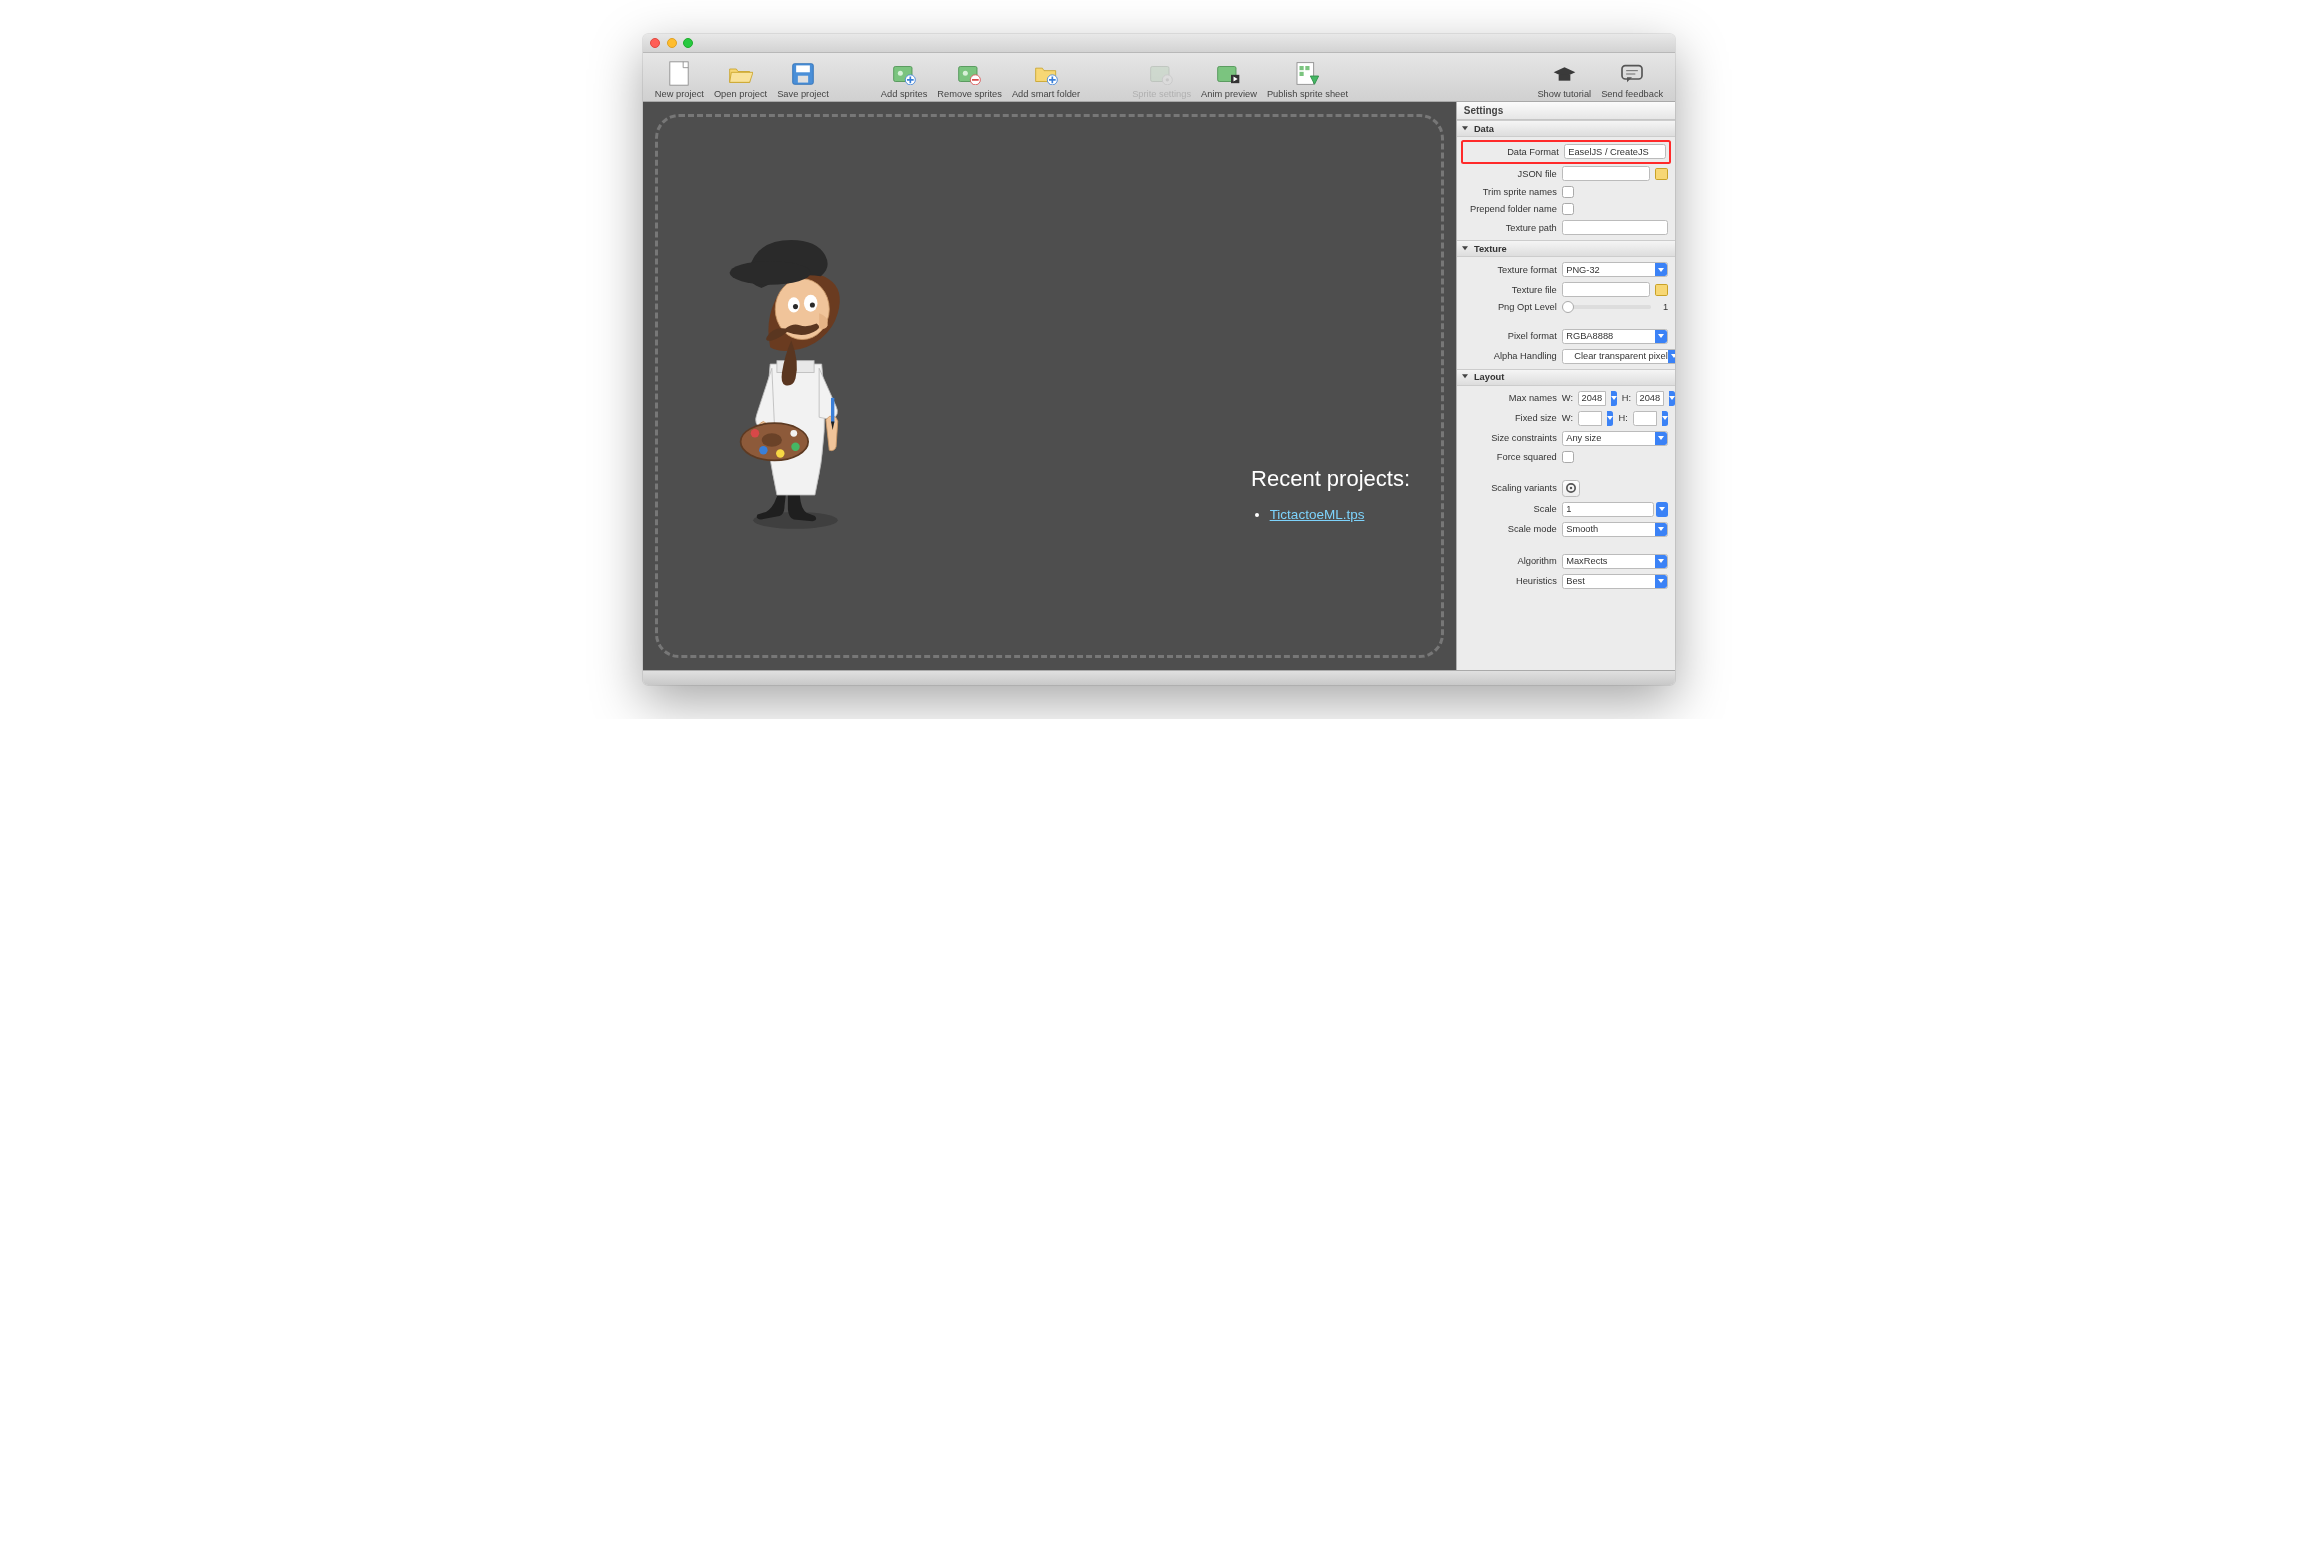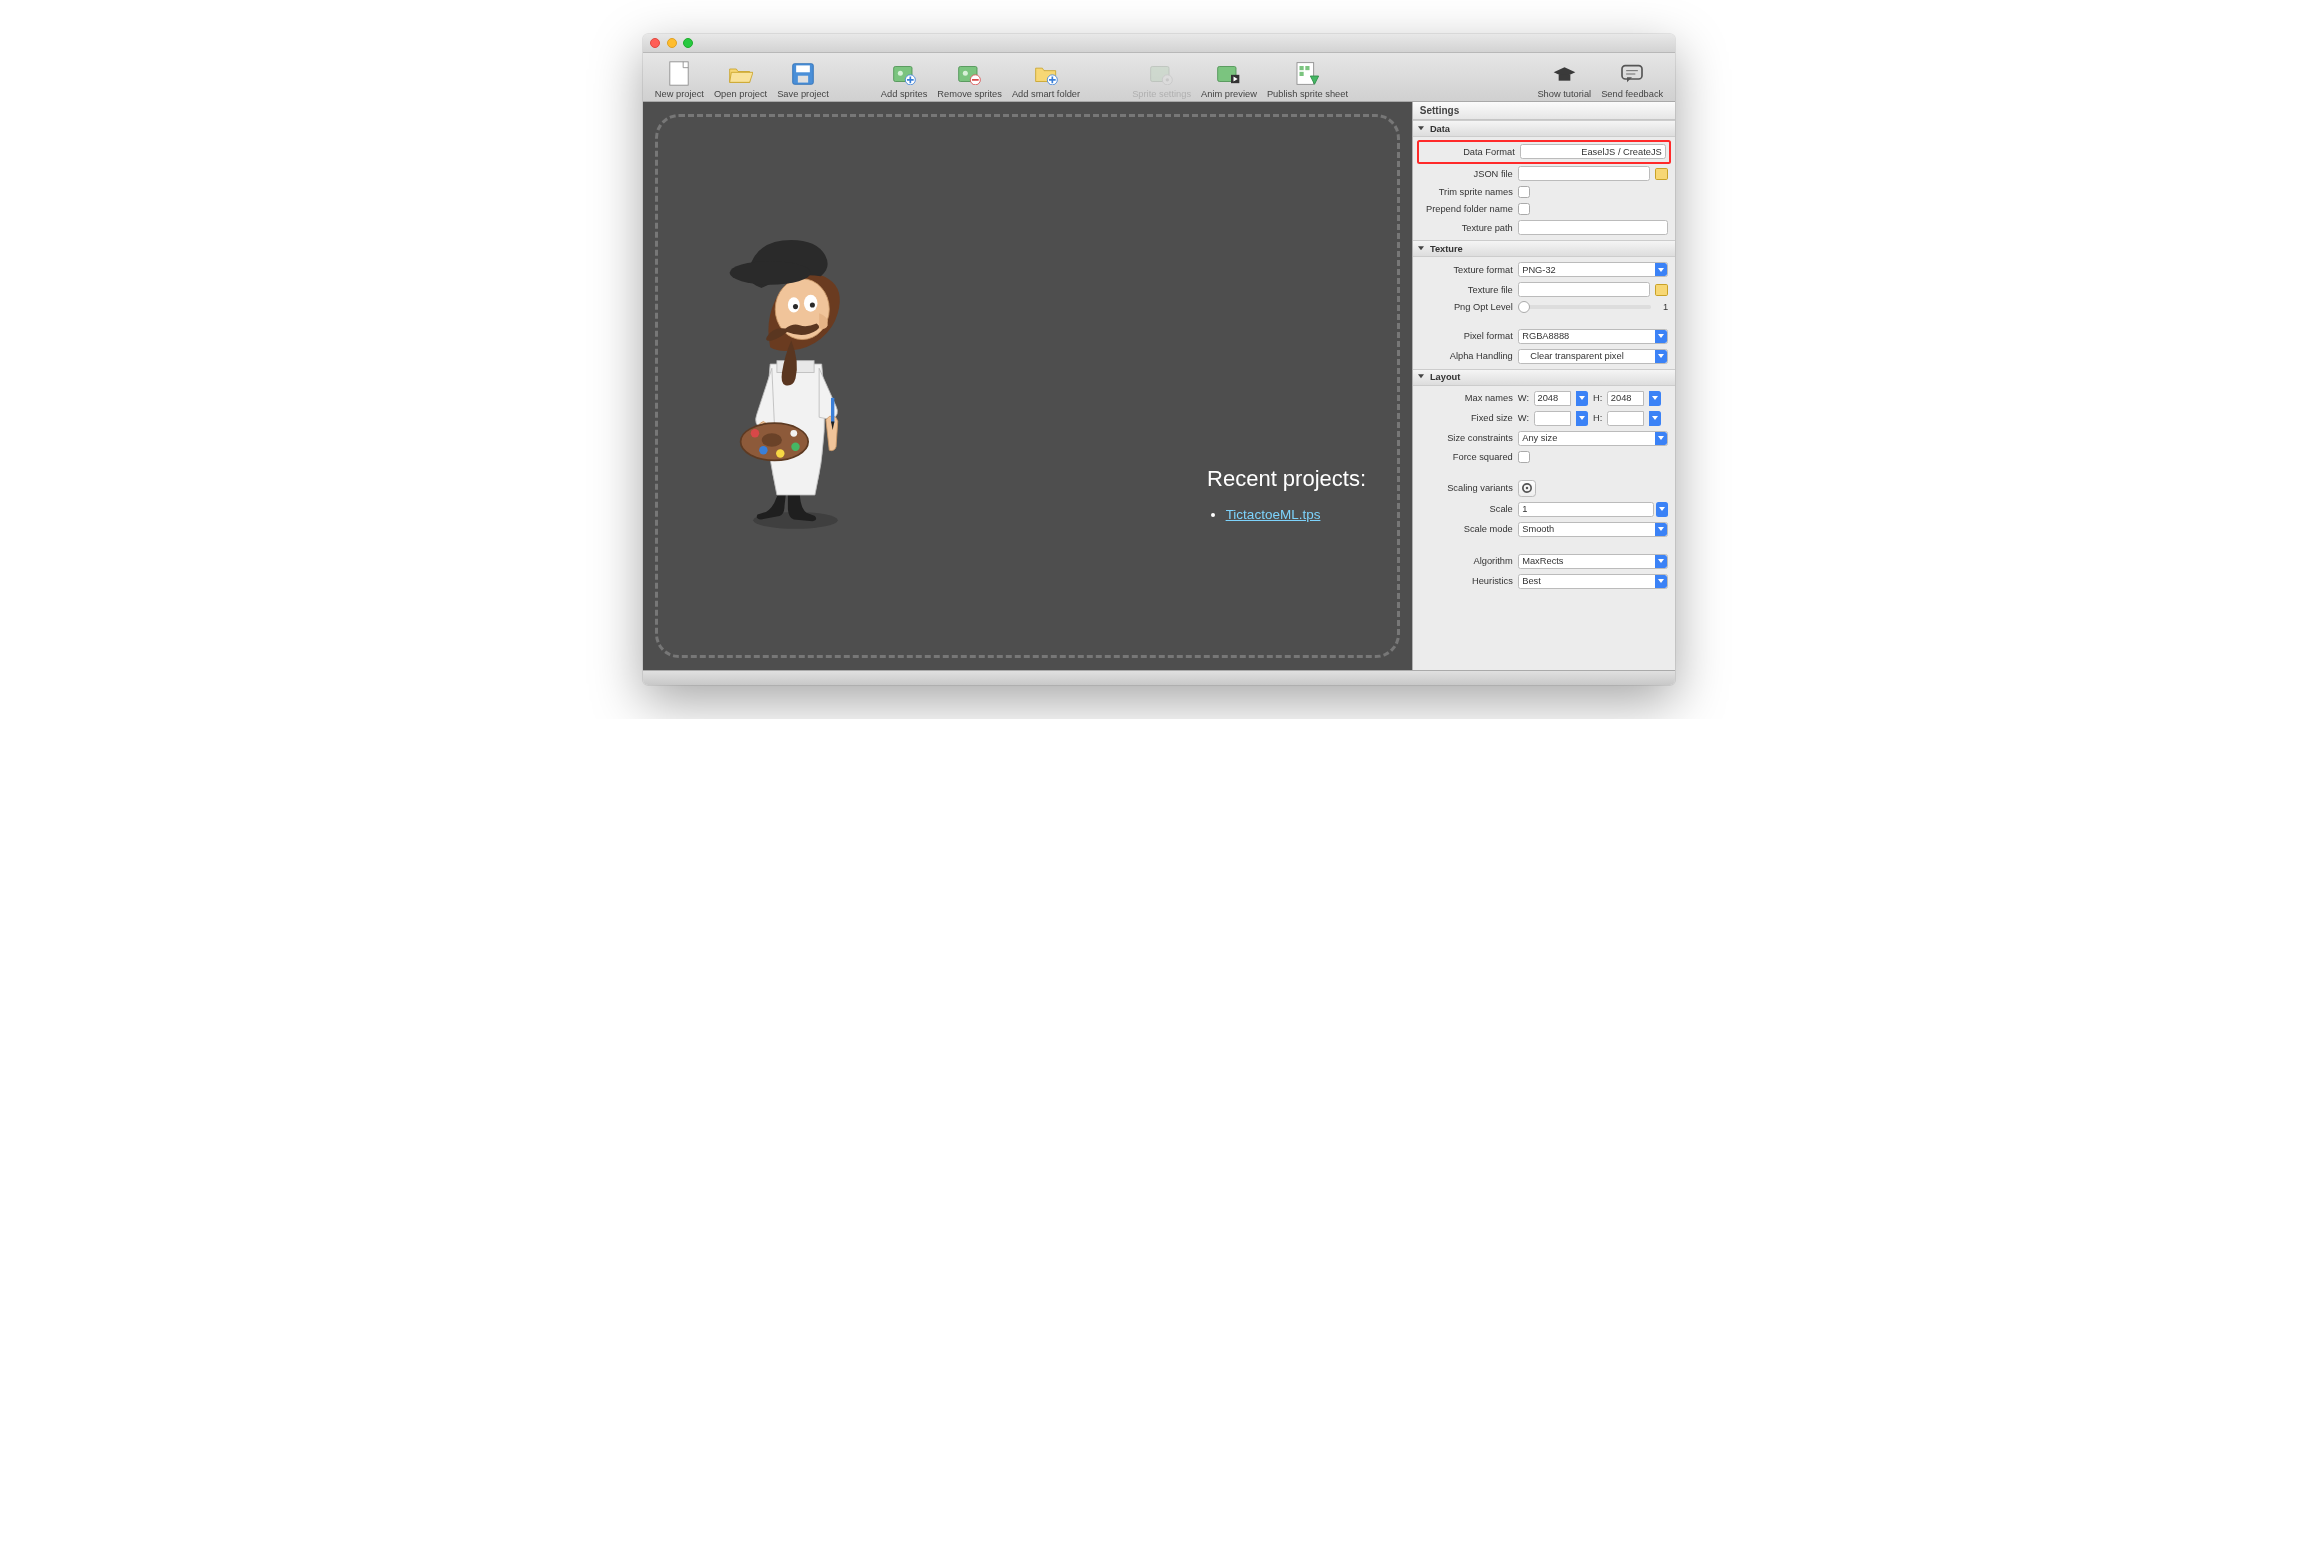--- a/index.html
+++ b/index.html
@@ -20,21 +20,21 @@
 .body { flex:1; display:flex; min-height:0; }
 .sidebar { width:283px; background:#fff; border-right:0.8px solid #b0b0b0; display:flex; flex-direction:column; }
 .panel-head { height:18.6px; background:linear-gradient(#fbfbfb,#e6e6e6); border-bottom:0.8px solid #c5c5c5; font-size:10px; font-weight:bold; color:#444; display:flex; align-items:center; padding:0 6.8px; }
 .canvas { flex:1; background:#4e4e4e; position:relative; overflow:hidden; }
 .dropzone { position:absolute; inset:12px; border:3.4px dashed #777; border-radius:24px; }
 .recent { position:absolute; right:46px; top:364px; color:#fff; }
 .recent h2 { font-size:22px; font-weight:400; margin-bottom:15px; }
 .recent ul { list-style:disc; padding-left:18.6px; font-size:13.5px; }
 .recent a { color:#7dd3fc; text-decoration:underline; }
 .artist { position:absolute; left:68px; top:110px; }
-.settings { width:263px; background:#ececec; border-left:0.8px solid #b0b0b0; display:flex; flex-direction:column; overflow-y:auto; }
+.settings { width:219px; background:#ececec; border-left:0.8px solid #b0b0b0; display:flex; flex-direction:column; overflow-y:auto; }
 .sethead { font-size:10px; font-weight:bold; color:#444; }
 .section-title { height:17px; background:linear-gradient(#f5f5f5,#ddd); border-top:0.8px solid #ccc; border-bottom:0.8px solid #ccc; font-size:9.3px; font-weight:bold; color:#333; display:flex; align-items:center; padding:0 5px; gap:3.4px; }
 .section-body { padding:5px 6.8px; display:flex; flex-direction:column; gap:5px; }
 .row { display:flex; align-items:center; gap:5px; font-size:9.3px; color:#333; }
 .row label { width:93px; text-align:right; flex-shrink:0; }
 .select,.input { flex:1; height:15px; background:#fff; border:0.8px solid #bbb; border-radius:2.5px; font-size:9.3px; padding:0 3.4px; display:flex; align-items:center; justify-content:space-between; }
 .select { background:#fff; }
 .select .caret { width:12px; height:100%; background:#3b82f6; display:flex; align-items:center; justify-content:center; color:#fff; border-radius:0 2.5px 2.5px 0; margin-right:-3.4px; }
 .numfield { width:37px; height:15px; background:#fff; border:0.8px solid #bbb; border-radius:2.5px 0 0 2.5px; font-size:9.3px; padding:0 2.5px; display:flex; align-items:center; }
 .numcaret { width:12px; height:15px; background:#3b82f6; border-radius:0 2.5px 2.5px 0; display:flex; align-items:center; justify-content:center; }
@@ -232,21 +232,21 @@
       <div class="panel-head sethead">Settings</div>
 
       <div class="section-title">
           <span class="tri"></span>
           <span>Data</span>
         </div>
       <div class="section-body">
         <div class="highlight">
           <div class="row">
             <label>Data Format</label>
-            <div class="select" style="justify-content:flex-end;">
+            <div class="select" style="justify-content:flex-start;">
                 <span>EaselJS / CreateJS</span>
               </div>
           </div>
         </div>
         <div class="row">
           <label>JSON file</label>
           <div class="input"></div>
           <span class="folder-ico"></span>
         </div>
         <div class="row">

